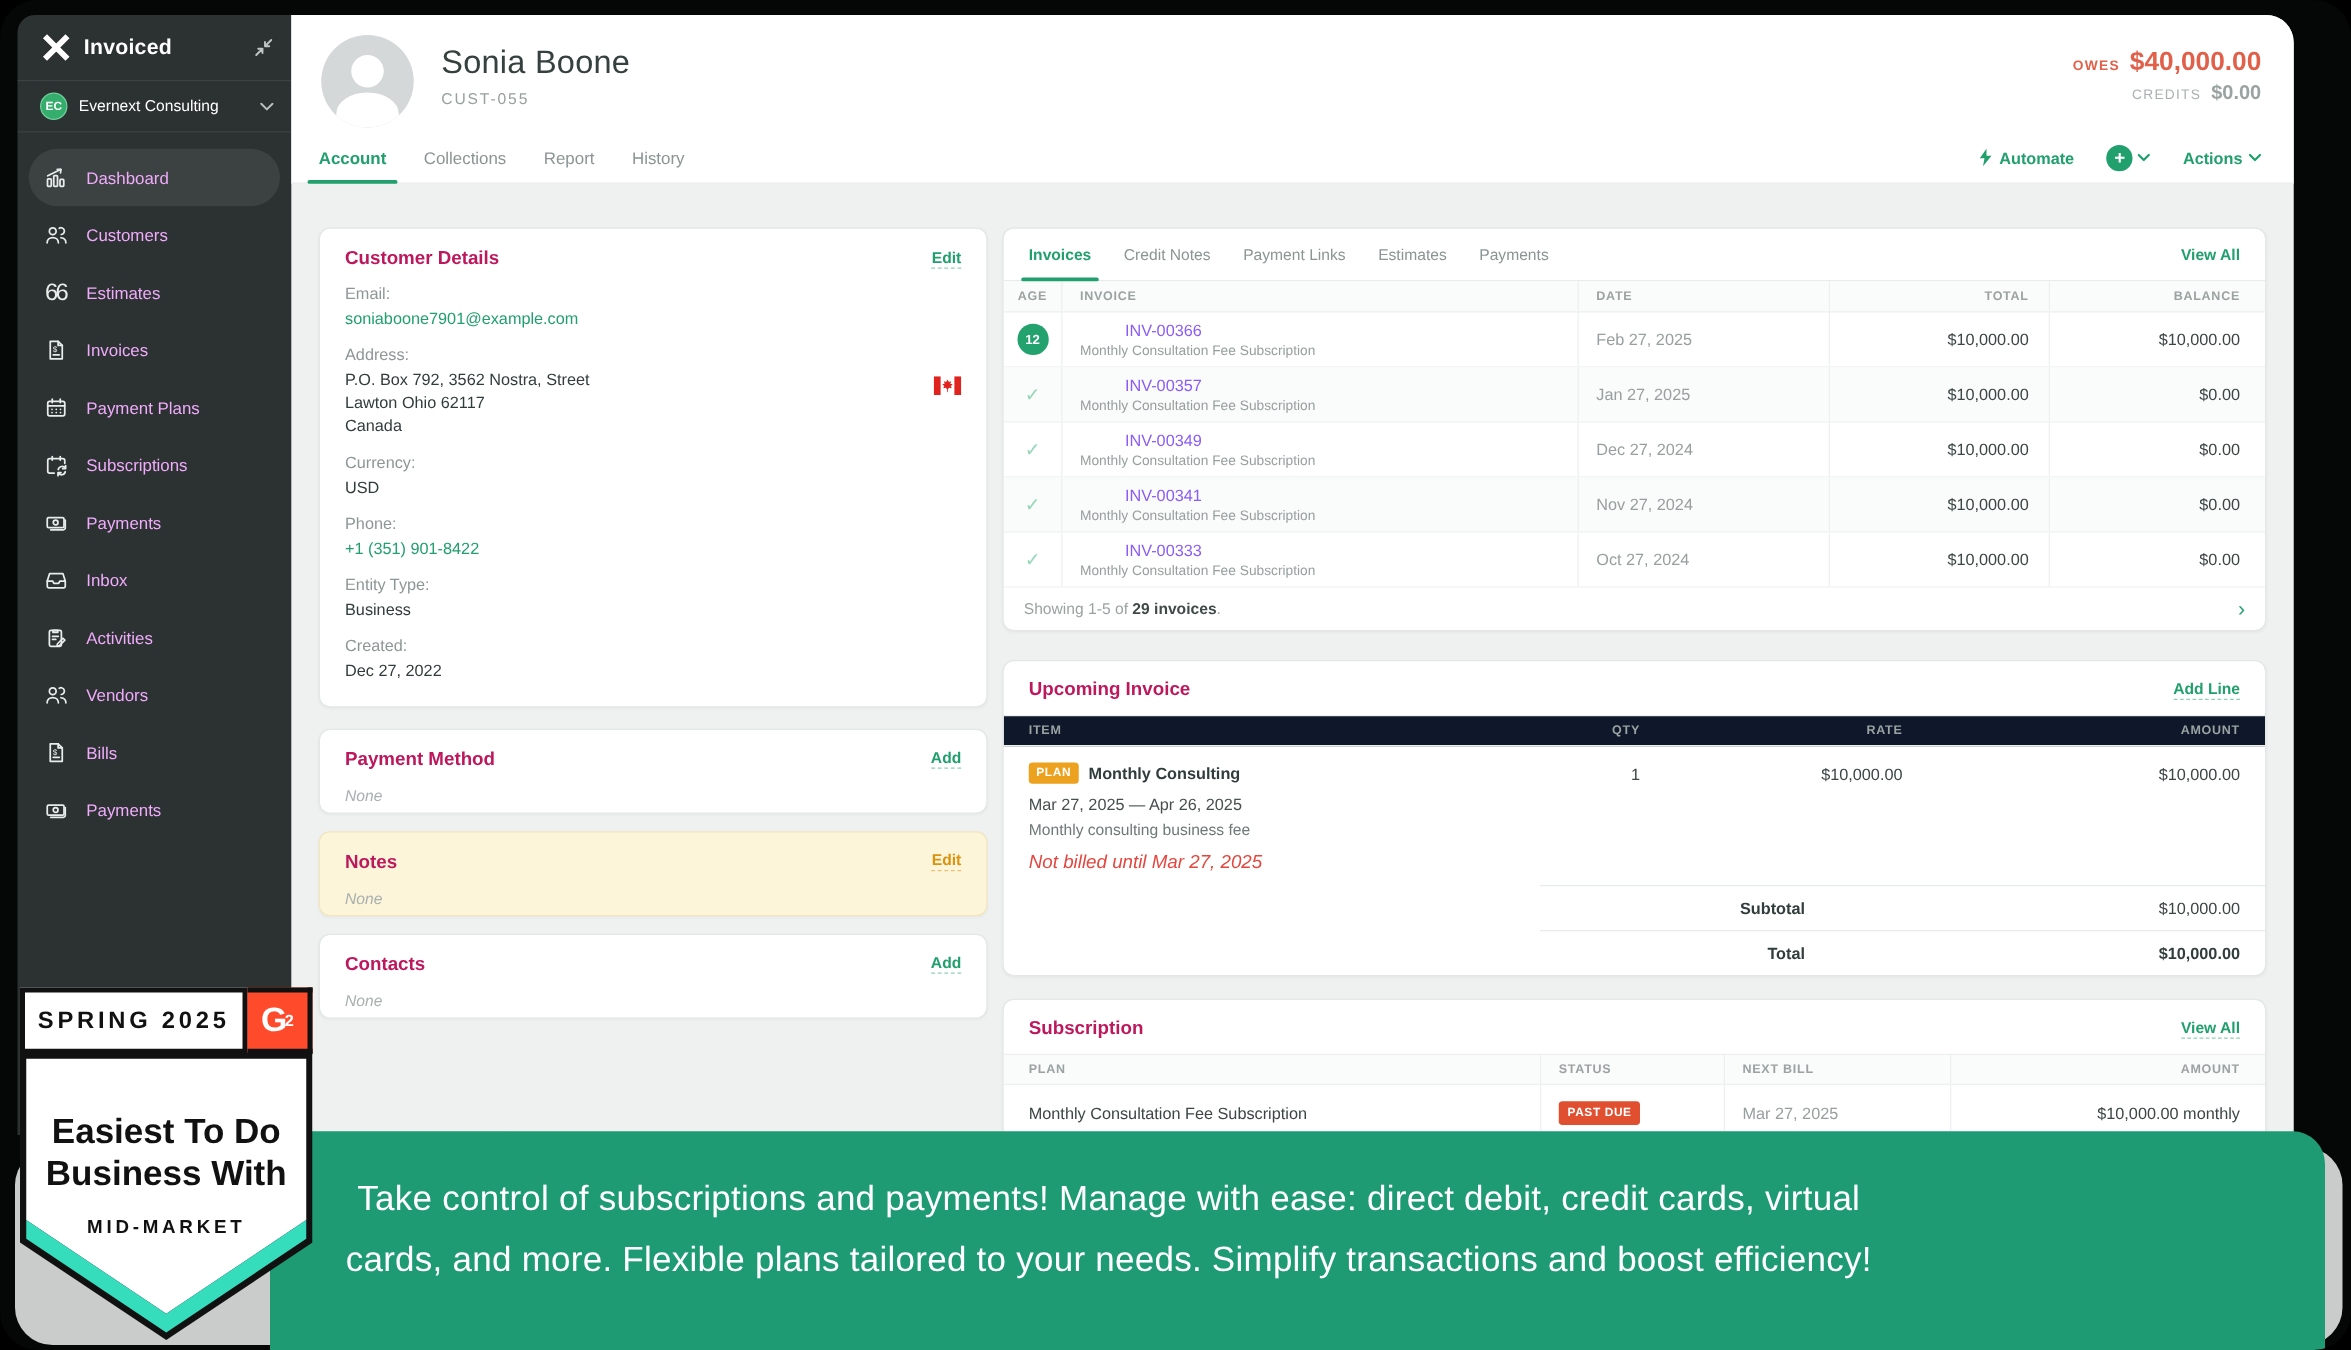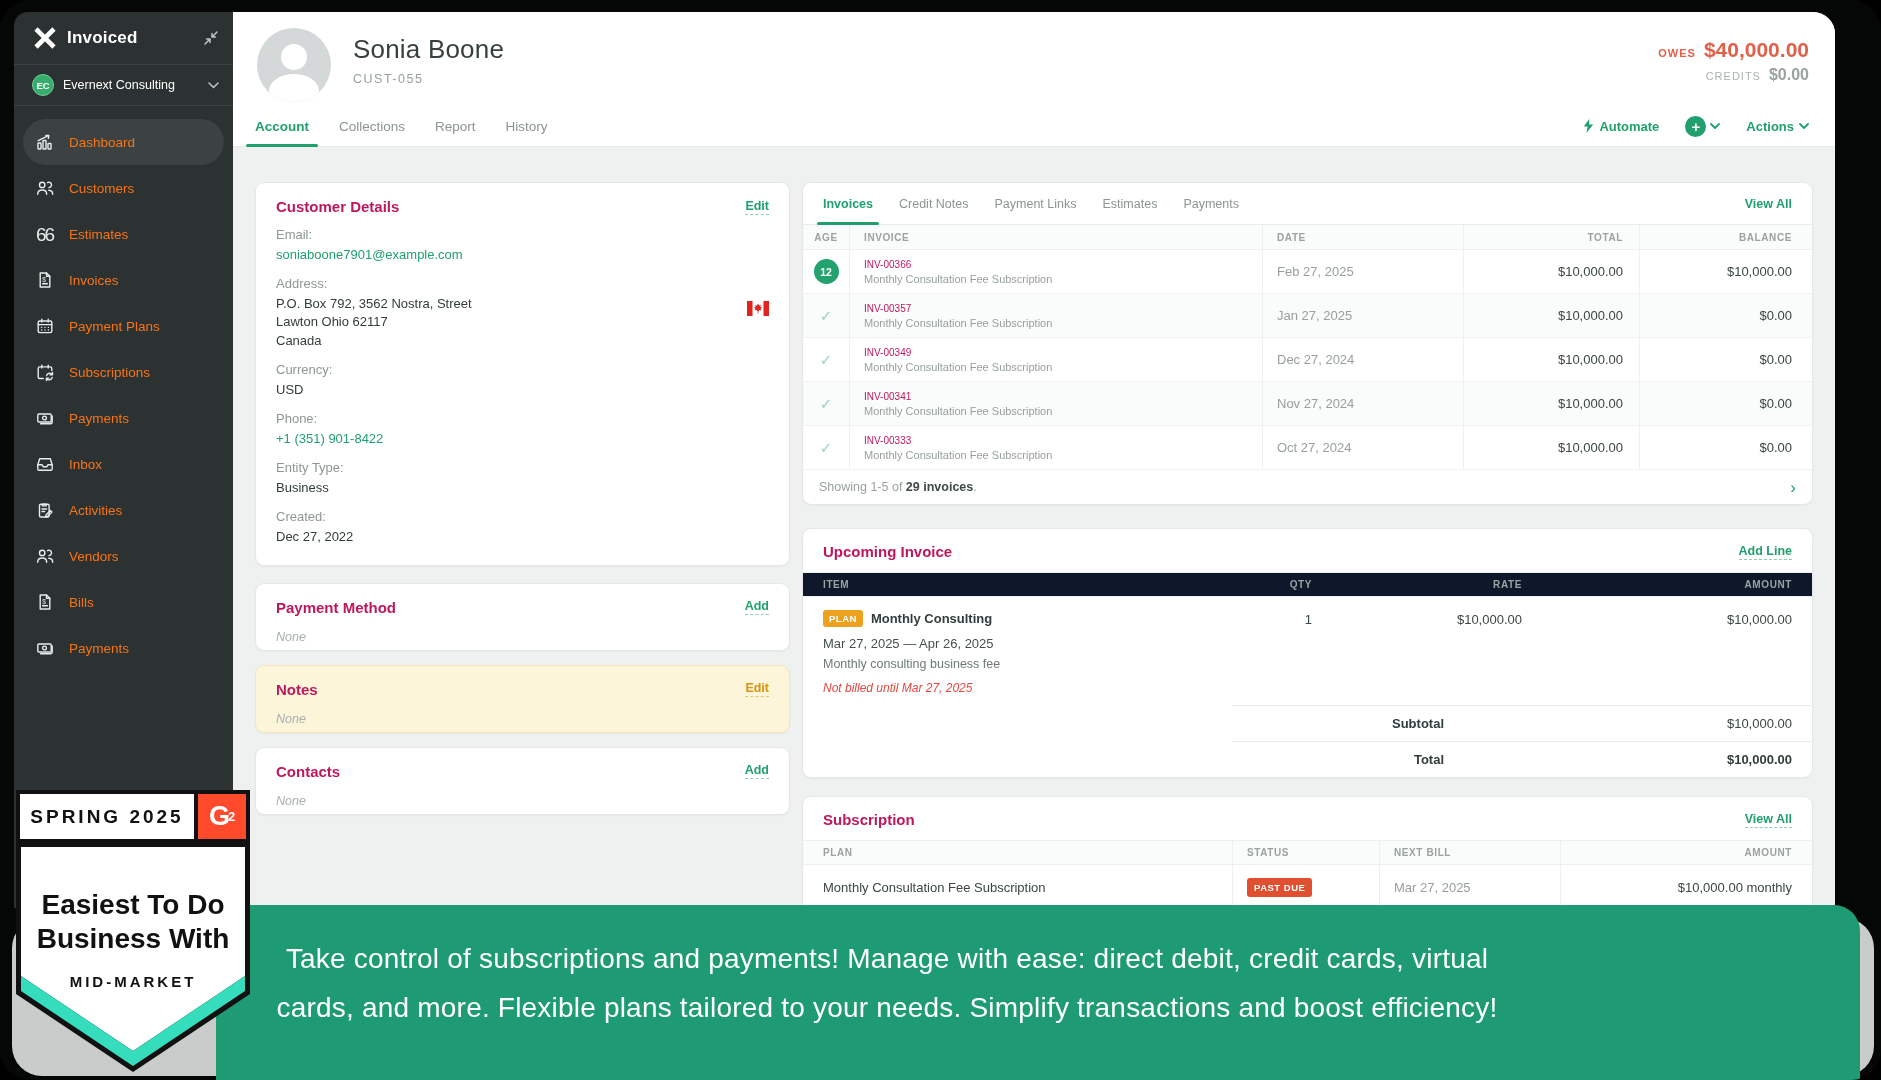--- a/index.html
+++ b/index.html
@@ -29,21 +29,21 @@
   .sb-org-name { font-size:12.5px; color:#fff; }
   .sb-org-chev { margin-left:auto; }
   .nav { padding-top:13px; }
   .nav-item { display:flex; align-items:center; height:46px; margin:0 9px;
               padding-left:11px; border-radius:23px; cursor:pointer; }
   .nav-item.active { background:#3b4241; }
   .nav-icon { width:21px; height:21px; margin-right:14px; display:flex;
               align-items:center; justify-content:center; flex:none; }
   .nav-icon svg { stroke:#e8eceb; fill:none; stroke-width:1.4; stroke-linecap:round; stroke-linejoin:round; }
   .nav-quote { font-size:19px; letter-spacing:-2px; color:#e8eceb; font-weight:500; line-height:1; }
-  .nav-label { font-size:13.5px; color:#f97316; }
+  .nav-label { font-size:13.5px; color:#f0abfc; }
 
   
   .main { position:absolute; left:233px; top:12px; width:1602px; height:896px;
           background:#eff1f1; border-radius:0 22px 0 0; overflow:hidden; }
   .header-band { background:#fff; border-bottom:1px solid #e7eaea; padding:16px 0 0 0; }
   .cust-row { display:flex; align-items:flex-start; padding:0 26px 0 24px; }
   .avatar { width:74px; height:74px; border-radius:50%; background:#d5d8d8; position:relative;
             overflow:hidden; flex:none; }
   .avatar .head { position:absolute; left:24px; top:16px; width:26px; height:26px;
                   border-radius:50%; background:#fff; }
@@ -117,21 +117,21 @@
   .col-date { width:201px; padding-left:14px; border-left:1px solid #edf0f0; flex:none; }
   .col-total { width:176px; justify-content:flex-end; text-align:right; padding-right:16px;
                border-left:1px solid #edf0f0; flex:none; }
   .col-balance { width:173px; justify-content:flex-end; text-align:right; padding-right:20px;
                  border-left:1px solid #edf0f0; flex:none; }
   .inv-row { display:flex; align-items:stretch; height:44px; border-bottom:1px solid #f0f3f2;
              font-size:13px; color:#3b4645; }
   .inv-row:nth-child(even) { background:#fafbfb; }
   .inv-row > div { display:flex; align-items:center; }
   .inv-row .col-invoice { flex-direction:column; align-items:flex-start; justify-content:center; }
-  .inv-num { font-size:10px; color:#be185d; }
+  .inv-num { font-size:13px; color:#8b5cf6;margin-left:36px; }
   .inv-desc { font-size:11px; color:#97a09f; margin-top:3px; }
   .age-badge { width:25px; height:25px; border-radius:50%; background:#23a26e; color:#fff;
                font-size:10.5px; font-weight:bold; display:flex; align-items:center;
                justify-content:center; }
   .age-check { color:#97d7b8; font-size:15px; }
   .date-txt { color:#97a09f; }
   .inv-footer { display:flex; align-items:center; height:34px; padding:0 16px 0 16px;
                 font-size:12.5px; color:#9aa3a2; }
   .inv-footer b { color:#3f4a49; }
   .pager-chev { margin-left:auto; color:#23a26e; font-size:17px; cursor:pointer; line-height:1; }
@@ -146,21 +146,21 @@
   .up-qty { width:150px; text-align:right; flex:none; }
   .up-rate { width:210px; text-align:right; flex:none; }
   .up-amount { width:290px; text-align:right; padding-right:20px; flex:none; }
   .up-body { display:flex; padding:13px 0 10px 0; }
   .li-name-row { display:flex; align-items:center; gap:8px; }
   .plan-badge { background:#eda21f; color:#fff; font-size:9.5px; font-weight:bold;
                 letter-spacing:.5px; padding:3px 6px; border-radius:3px; }
   .li-name { font-size:13px; font-weight:bold; color:#313d3c; }
   .li-period { font-size:13px; color:#46504f; margin-top:9px; }
   .li-desc { font-size:12.5px; color:#6e7978; margin-top:6px; }
-  .li-note { font-size:12px; color:#e3473f; font-style:italic; margin-top:10px; }
+  .li-note { font-size:15px; color:#e3473f; font-style:italic; margin-top:10px; }
   .num-cell { font-size:13px; color:#3b4645; padding-top:2px; }
   .totals { width:580px; margin-left:auto; }
   .tot-row { display:flex; align-items:center; height:36px; border-top:1px solid #e8ebeb; }
   .tot-label { flex:1; text-align:right; font-size:13px; font-weight:bold; color:#313d3c;
                padding-right:78px; }
   .tot-value { width:290px; text-align:right; padding-right:20px; font-size:13px; color:#3b4645; }
   .tot-row.grand .tot-value { font-weight:bold; color:#313d3c; }
 
   
   .sub-card { overflow:hidden; height:150px; }

